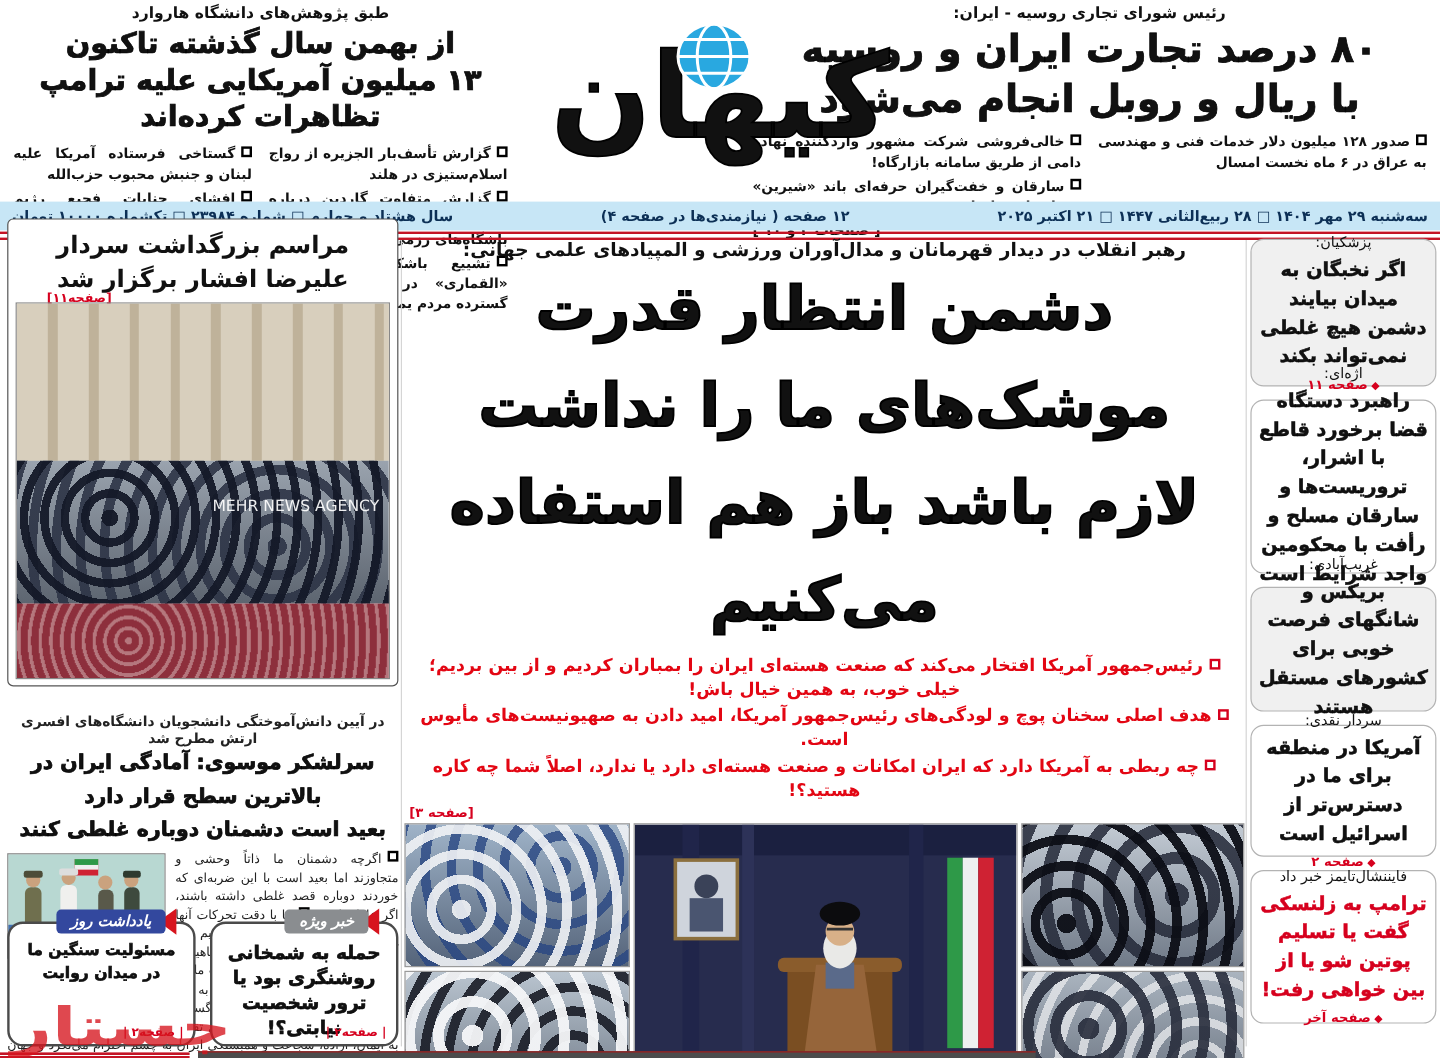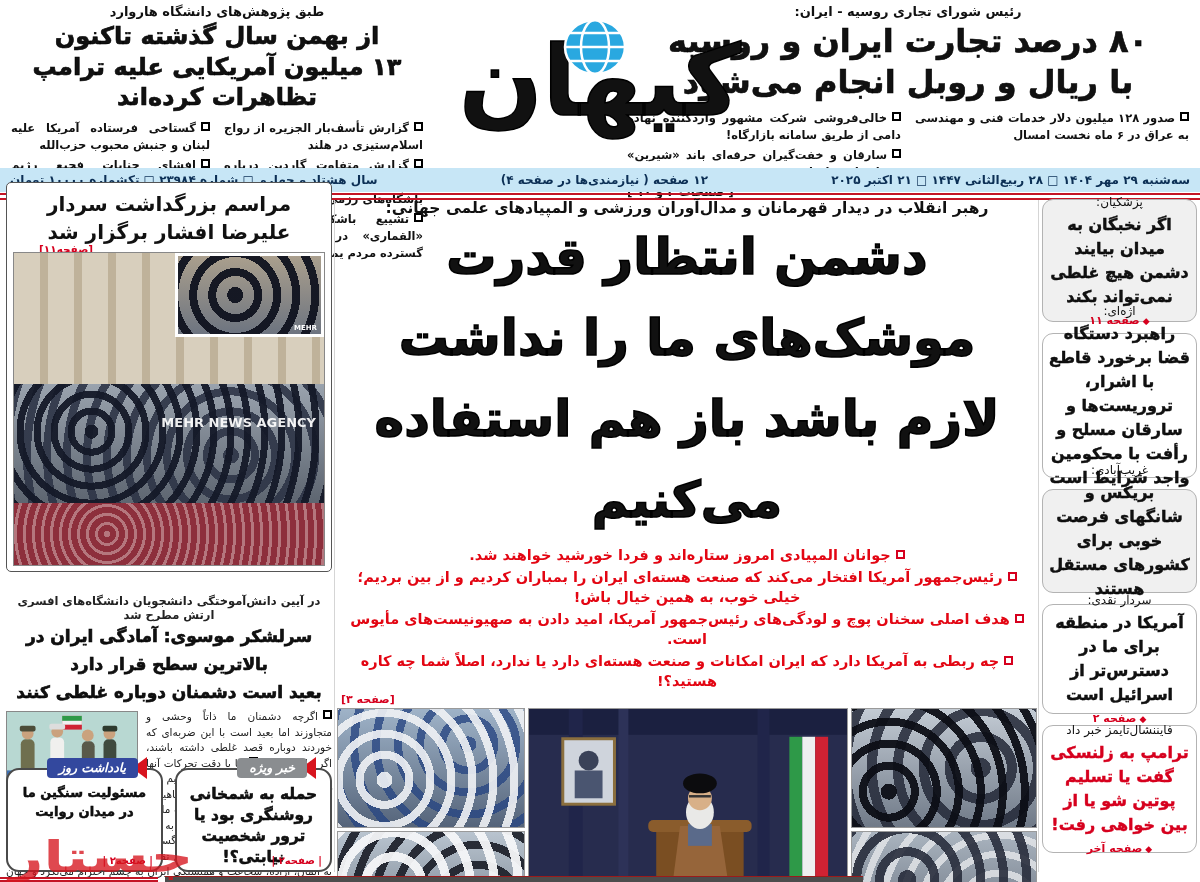--- a/index.html
+++ b/index.html
@@ -72,21 +72,21 @@
   .mem-photo{position:relative;margin-top:6px;height:312px;border:1px solid #888;overflow:hidden;}
   .mem-top{height:42%;background:repeating-linear-gradient(90deg,#d8cfbd 0 26px,#bfb29a 26px 34px),#d8cfbd;}
   .mem-crowd{height:38%;background:repeating-radial-gradient(circle at 25% 40%,rgba(20,25,40,.95) 0 7px,rgba(20,25,40,0) 7px 17px),
              repeating-radial-gradient(circle at 70% 60%,rgba(45,52,70,.9) 0 8px,rgba(45,52,70,0) 8px 20px),
              linear-gradient(180deg,#9aa3ae,#5d6570);}
   .mem-carpet{height:20%;background:repeating-radial-gradient(circle at 30% 50%,rgba(220,190,190,.5) 0 3px,rgba(220,190,190,0) 3px 9px),#8d2f3c;}
   .mem-inset{position:absolute;top:0;right:0;width:48%;height:27%;border:3px solid #fff;box-sizing:border-box;
              background:repeating-radial-gradient(circle at 40% 50%,rgba(15,18,30,.95) 0 8px,rgba(15,18,30,0) 8px 19px),
              linear-gradient(180deg,#aa9f8d,#6d7480);}
   .mehr-sm{position:absolute;bottom:2px;right:4px;color:#fff;font-size:7px;font-weight:bold;direction:ltr;}
-  .mem-wm{position:absolute;top:52%;right:8px;color:rgba(255,255,255,.92);font-weight:bold;font-size:13px;direction:ltr;text-align:left;margin-left:30px;}
+  .mem-wm{position:absolute;top:52%;right:8px;color:rgba(255,255,255,.92);font-weight:normal;font-size:13px;direction:ltr;text-align:left;margin-left:30px;}
   
   .army{position:absolute;top:594px;left:6px;width:326px;}
   .a-kicker{text-align:center;font-size:11.5px;font-weight:bold;color:#222;}
   .a-head{text-align:center;font-size:17px;font-weight:bold;line-height:1.65;-webkit-text-stroke:.6px #000;}
   .a-body{margin-top:3px;font-size:10.5px;line-height:15.5px;text-align:justify;color:#222;}
   .a-photo{float:left;width:132px;height:88px;margin:2px 8px 2px 0;border:1px solid #888;box-sizing:border-box;}
   .a-page{color:#d6001e;font-weight:bold;font-size:10.5px;}
   
   .bl-row{position:absolute;top:768px;left:6px;width:326px;display:flex;gap:12px;}
   .blbox{position:relative;box-sizing:border-box;width:157px;height:104px;border:2px solid #4a4a4a;border-radius:13px;
@@ -204,21 +204,20 @@
     </div>
   </div>
 
   <div class="lead">
     <div class="lead-kicker">رهبر انقلاب در دیدار قهرمانان و مدال‌آوران ورزشی و المپیادهای علمی جهانی:</div>
     <div class="lead-head">
       <div>دشمن انتظار قدرت موشک‌های ما را نداشت</div>
       <div>لازم باشد باز هم استفاده می‌کنیم</div>
     </div>
     <div class="lead-bullets">
-      <div class="bitem"><span class="sq red"></span><span>جوانان المپیادی امروز ستاره‌اند و فردا خورشید خواهند شد.</span></div>
       <div class="bitem"><span class="sq red"></span><span>رئیس‌جمهور آمریکا افتخار می‌کند که صنعت هسته‌ای ایران را بمباران کردیم و از بین بردیم؛ خیلی خوب، به همین خیال باش!</span></div>
       <div class="bitem"><span class="sq red"></span><span>هدف اصلی سخنان پوچ و لودگی‌های رئیس‌جمهور آمریکا، امید دادن به صهیونیست‌های مأیوس است.</span></div>
       <div class="bitem"><span class="sq red"></span><span>چه ربطی به آمریکا دارد که ایران امکانات و صنعت هسته‌ای دارد یا ندارد، اصلاً شما چه کاره هستید؟!</span></div>
     </div>
     <div class="lead-page">[صفحه ۳]</div>
 
     <div class="photo-grid">
       <div class="pg-top">
         <div class="pg-col">
           <div class="ph ph-dign"></div>
@@ -257,23 +256,20 @@
     </div>
   </div>
 
   <div class="membox">
     <div class="mem-head">مراسم بزرگداشت سردار علیرضا افشار برگزار شد</div>
     <div class="mem-page">[صفحه۱۱]</div>
     <div class="mem-photo">
       <div class="mem-top"></div>
       <div class="mem-crowd"></div>
       <div class="mem-carpet"></div>
-      <div class="mem-inset">
-        <span class="mehr-sm">MEHR</span>
-      </div>
       <div class="mem-wm">MEHR NEWS AGENCY</div>
     </div>
   </div>
 
   <div class="army">
     <div class="a-kicker">در آیین دانش‌آموختگی دانشجویان دانشگاه‌های افسری ارتش مطرح شد</div>
     <div class="a-head">
       <div>سرلشکر موسوی: آمادگی ایران در بالاترین سطح قرار دارد</div>
       <div>بعید است دشمنان دوباره غلطی کنند</div>
     </div>

